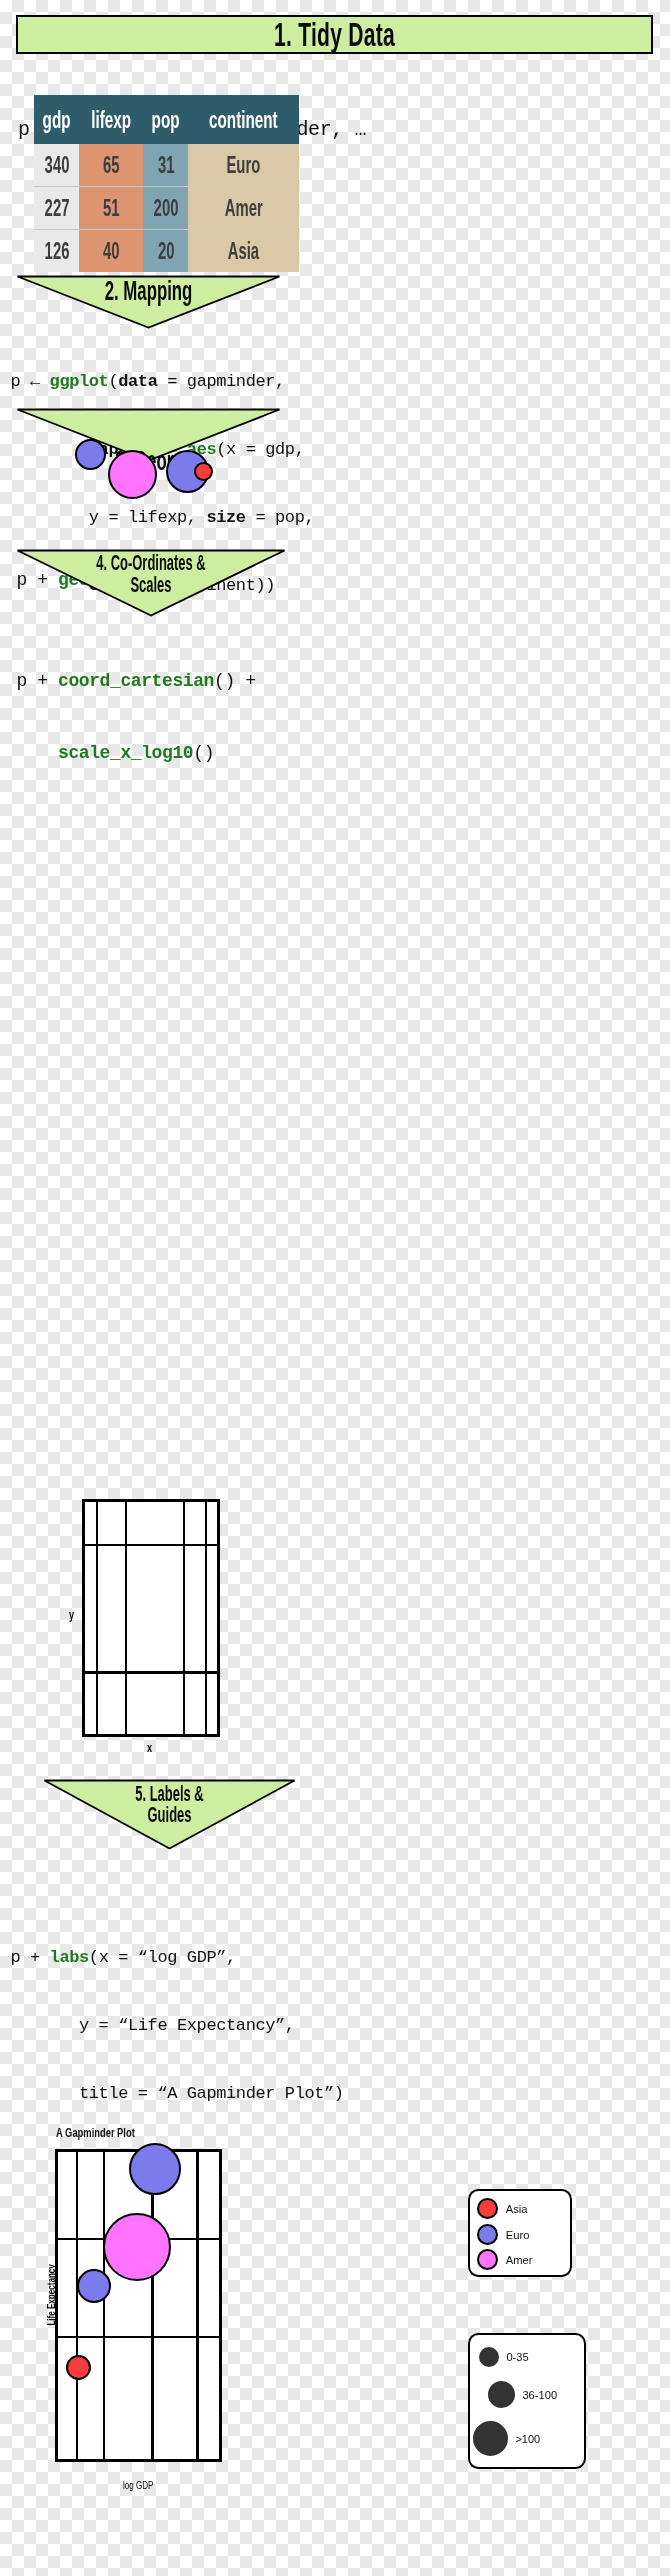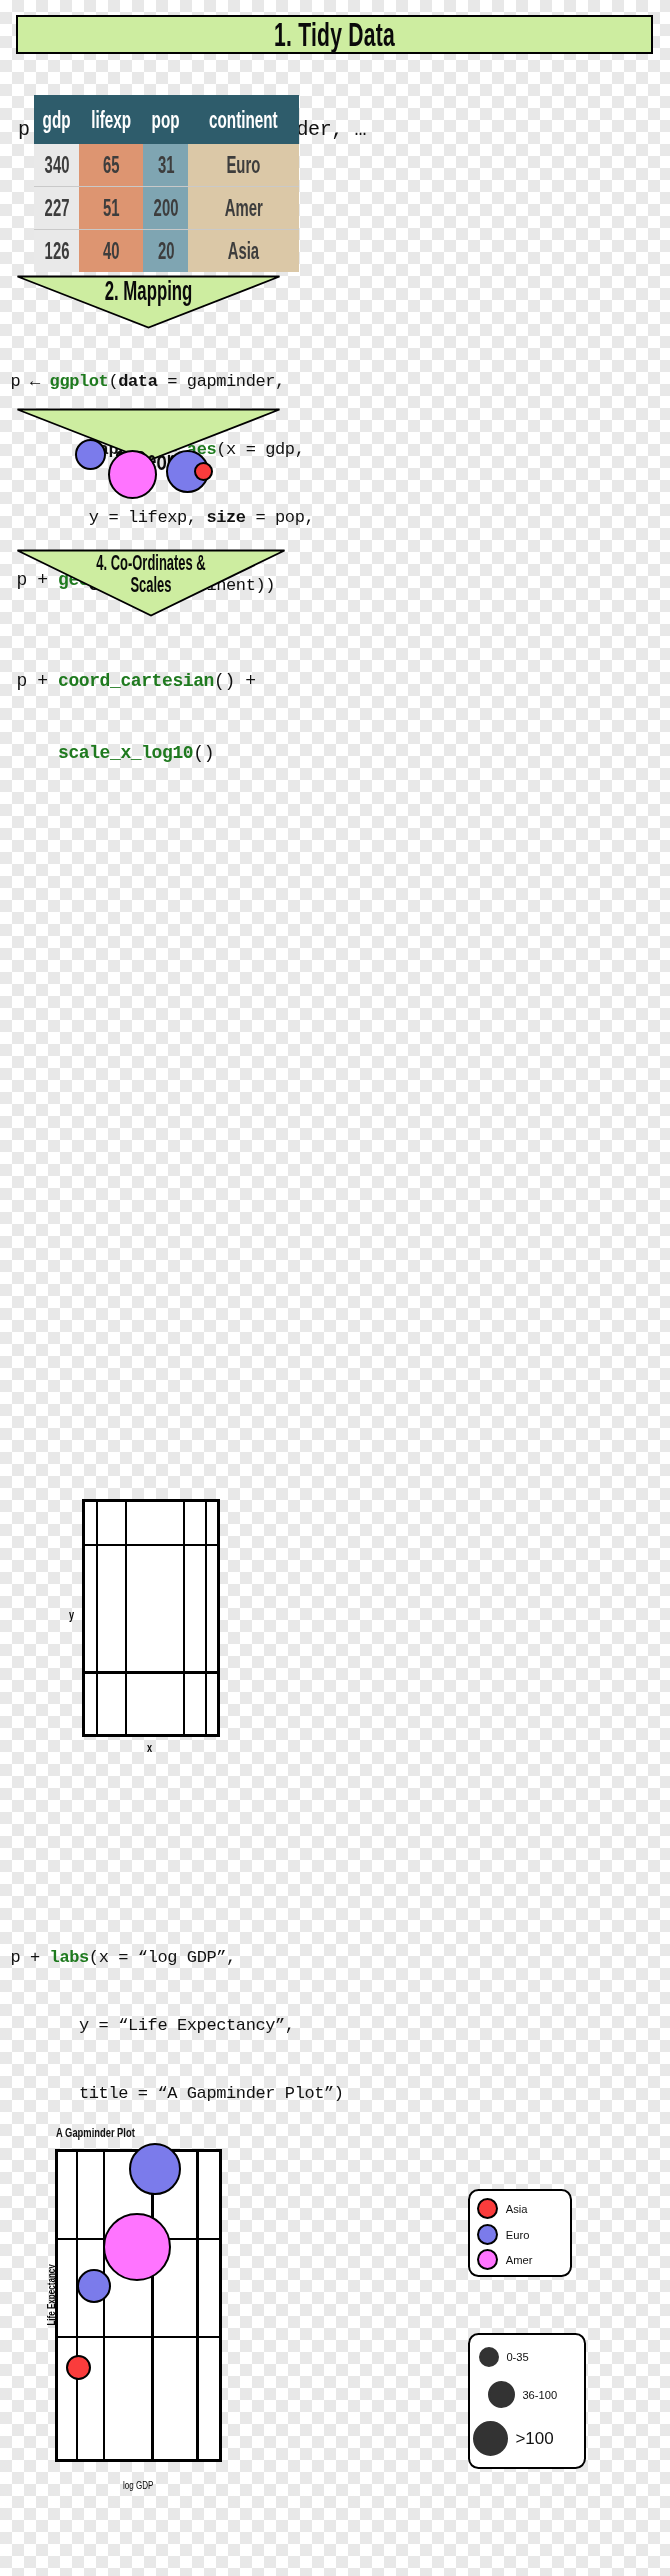--- a/index.html
+++ b/index.html
@@ -216,20 +216,29 @@
     <div class="hline" style="top:18%;"></div>
     <div class="hline" style="top:73%;"></div>
   </div>
   <div class="axis-lbl" style="left:68px;top:1608px;font-size:12.7px;">
     <span class="sq">y</span>
   </div>
   <div class="axis-lbl" style="left:146px;top:1741px;font-size:12.7px;">
     <span class="sq">x</span>
   </div>
 
+  <div class="banner-tri" style="left:43px;top:1779px;width:253px;height:71px;">
+    <svg class="tri" viewBox="0 0 340 95" preserveAspectRatio="none">
+      <polygon points="2,2 338,2 170,93" fill="#cdeda0" stroke="#000" stroke-width="2.5"></polygon>
+    </svg>
+    <div class="tri-label" style="font-size:21.6px;top:3.7px;">
+      <span>5. Labels &amp;</span>
+      <span>Guides</span>
+    </div>
+  </div>
 
   <div class="code" style="left:10.4px;top:1902px;font-size:17px;">
     <div><span>p + </span><span class="fn">labs</span><span>(x = “log GDP”,</span></div>
     <div><span>       y = “Life Expectancy”,</span></div>
     <div><span>       title = “A Gapminder Plot”)</span></div>
   </div>
 
   <div class="plot-title" style="left:45px;top:2126px;font-size:12px;">
     <span class="sq">A Gapminder Plot</span>
   </div>
@@ -274,18 +283,18 @@
     <div class="legend-row" style="left:9px;top:12px;">
       <span class="legend-dot" style="width:20px;height:20px;background:#333333;border-color:#333333;"></span>
       <span class="legend-text" style="font-size:11.2px;">0-35</span>
     </div>
     <div class="legend-row" style="left:18px;top:46px;">
       <span class="legend-dot" style="width:27px;height:27px;background:#333333;border-color:#333333;"></span>
       <span class="legend-text" style="font-size:11.2px;">36-100</span>
     </div>
     <div class="legend-row" style="left:3px;top:86px;">
       <span class="legend-dot" style="width:35px;height:35px;background:#333333;border-color:#333333;"></span>
-      <span class="legend-text" style="font-size:17px;">&gt;100</span>
+      <span class="legend-text" style="font-size:11px;">&gt;100</span>
     </div>
   </div>
 
 </div>
 
 
 </body></html>

